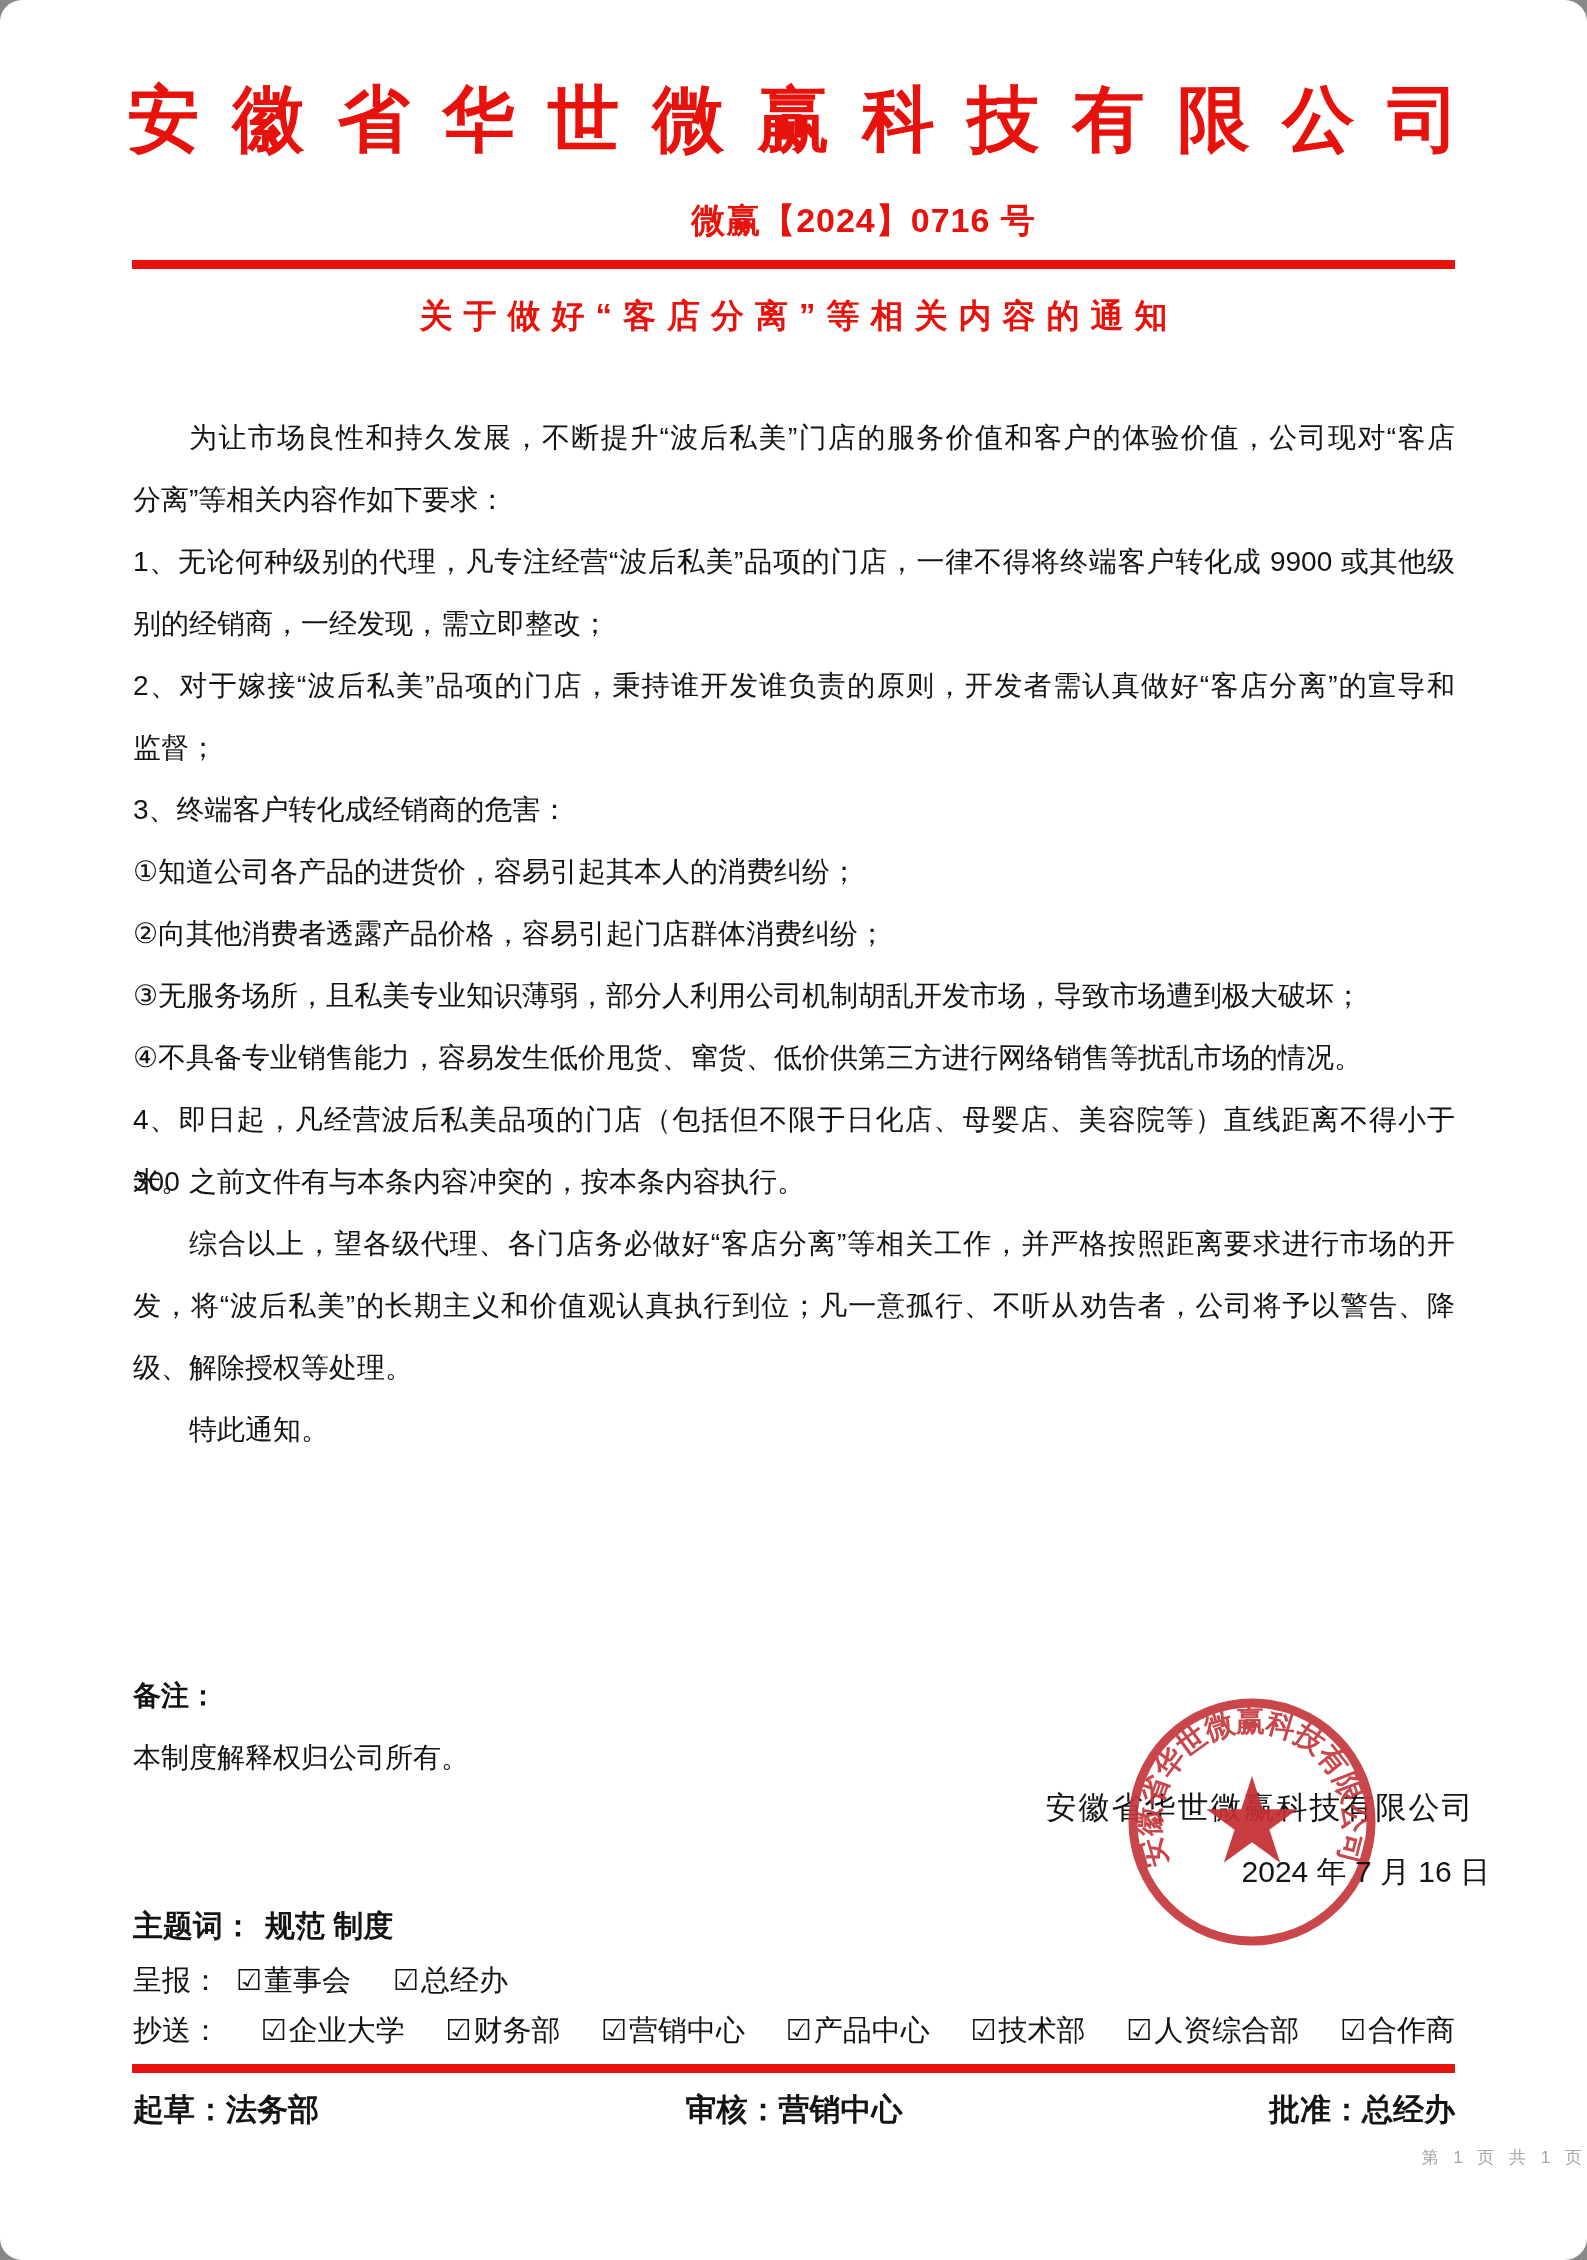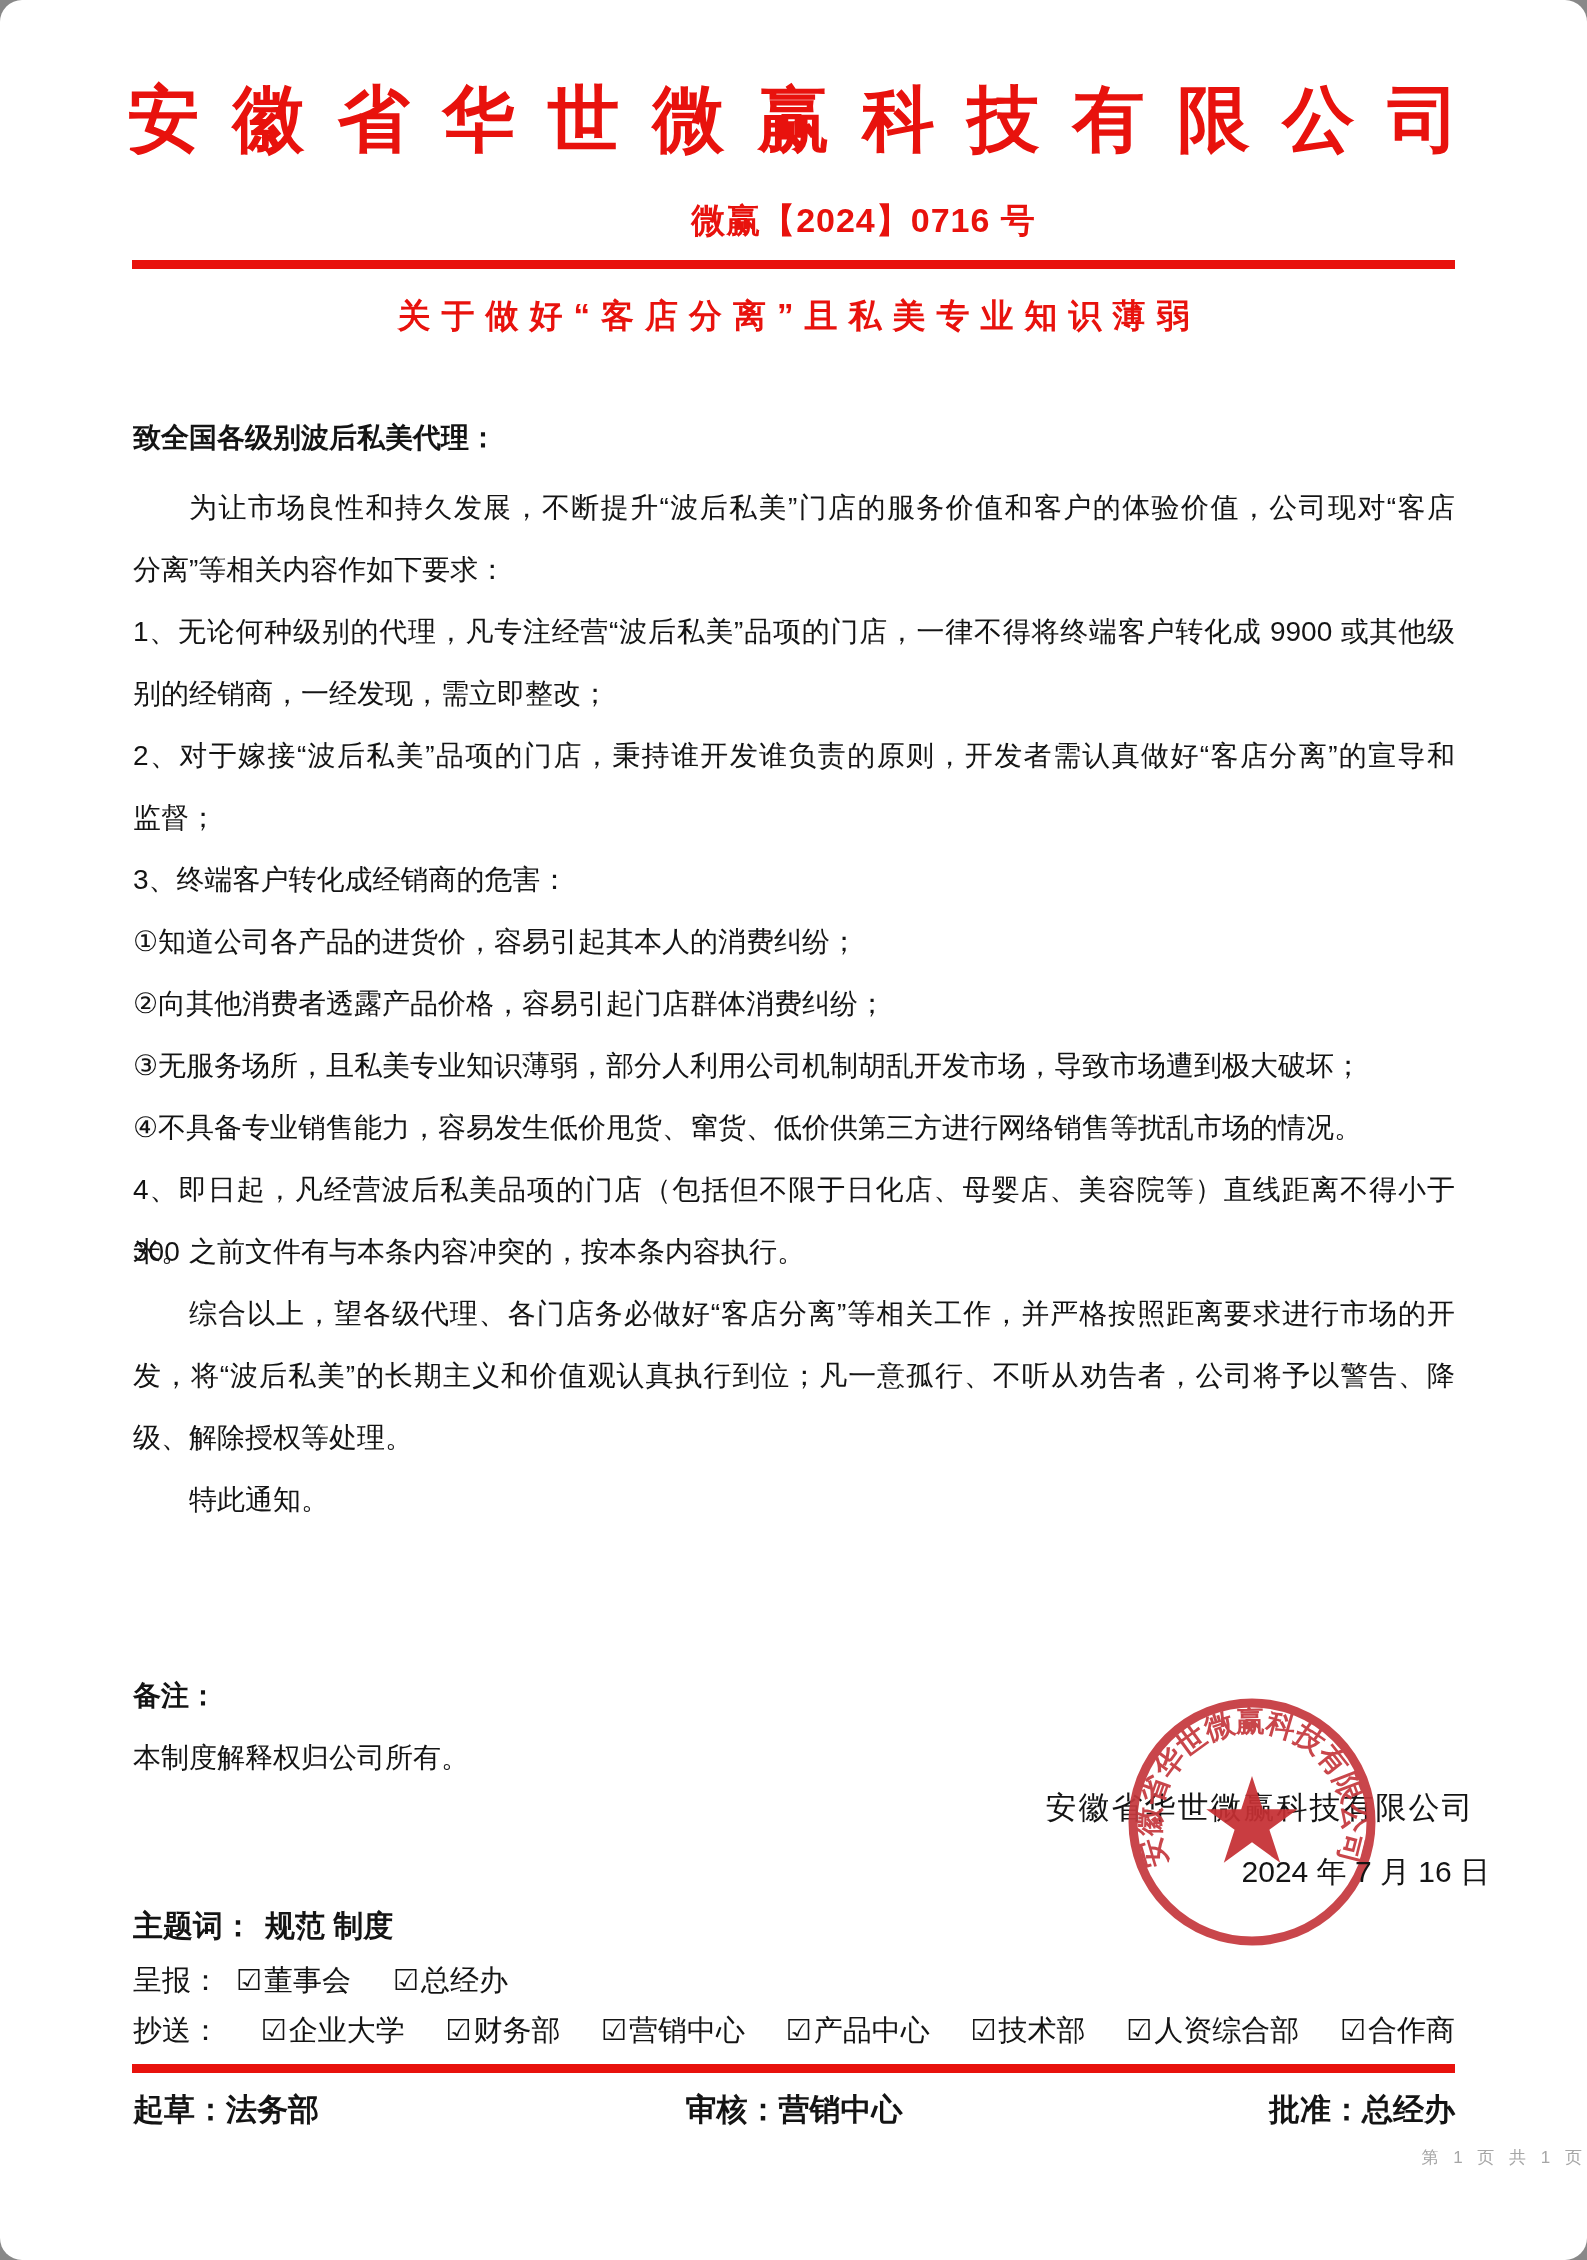--- a/index.html
+++ b/index.html
@@ -101,25 +101,24 @@
   }
 </style>
 </head>
 <body>
 
 <div class="page">
 
   <div class="company-title">安徽省华世微赢科技有限公司</div>
   <div class="doc-number">微赢【2024】0716 号</div>
   <div class="rule rule-top"></div>
-  <div class="notice-title">关于做好“客店分离”且私美专业知识薄弱</div>
+  <div class="notice-title">关于做好“客店分离”等相关内容的通知</div>
 
   <div class="body-block">
 
-      <div class="line bold gap8">致全国各级别波后私美代理：</div>
 
       <div class="line indent fill">为让市场良性和持久发展，不断提升“波后私美”门店的服务价值和客户的体验价值，公司现对“客店</div>
 
       <div class="line">分离”等相关内容作如下要求：</div>
 
       <div class="line fill">1、无论何种级别的代理，凡专注经营“波后私美”品项的门店，一律不得将终端客户转化成 9900 或其他级</div>
 
       <div class="line">别的经销商，一经发现，需立即整改；</div>
 
       <div class="line fill">2、对于嫁接“波后私美”品项的门店，秉持谁开发谁负责的原则，开发者需认真做好“客店分离”的宣导和</div>

